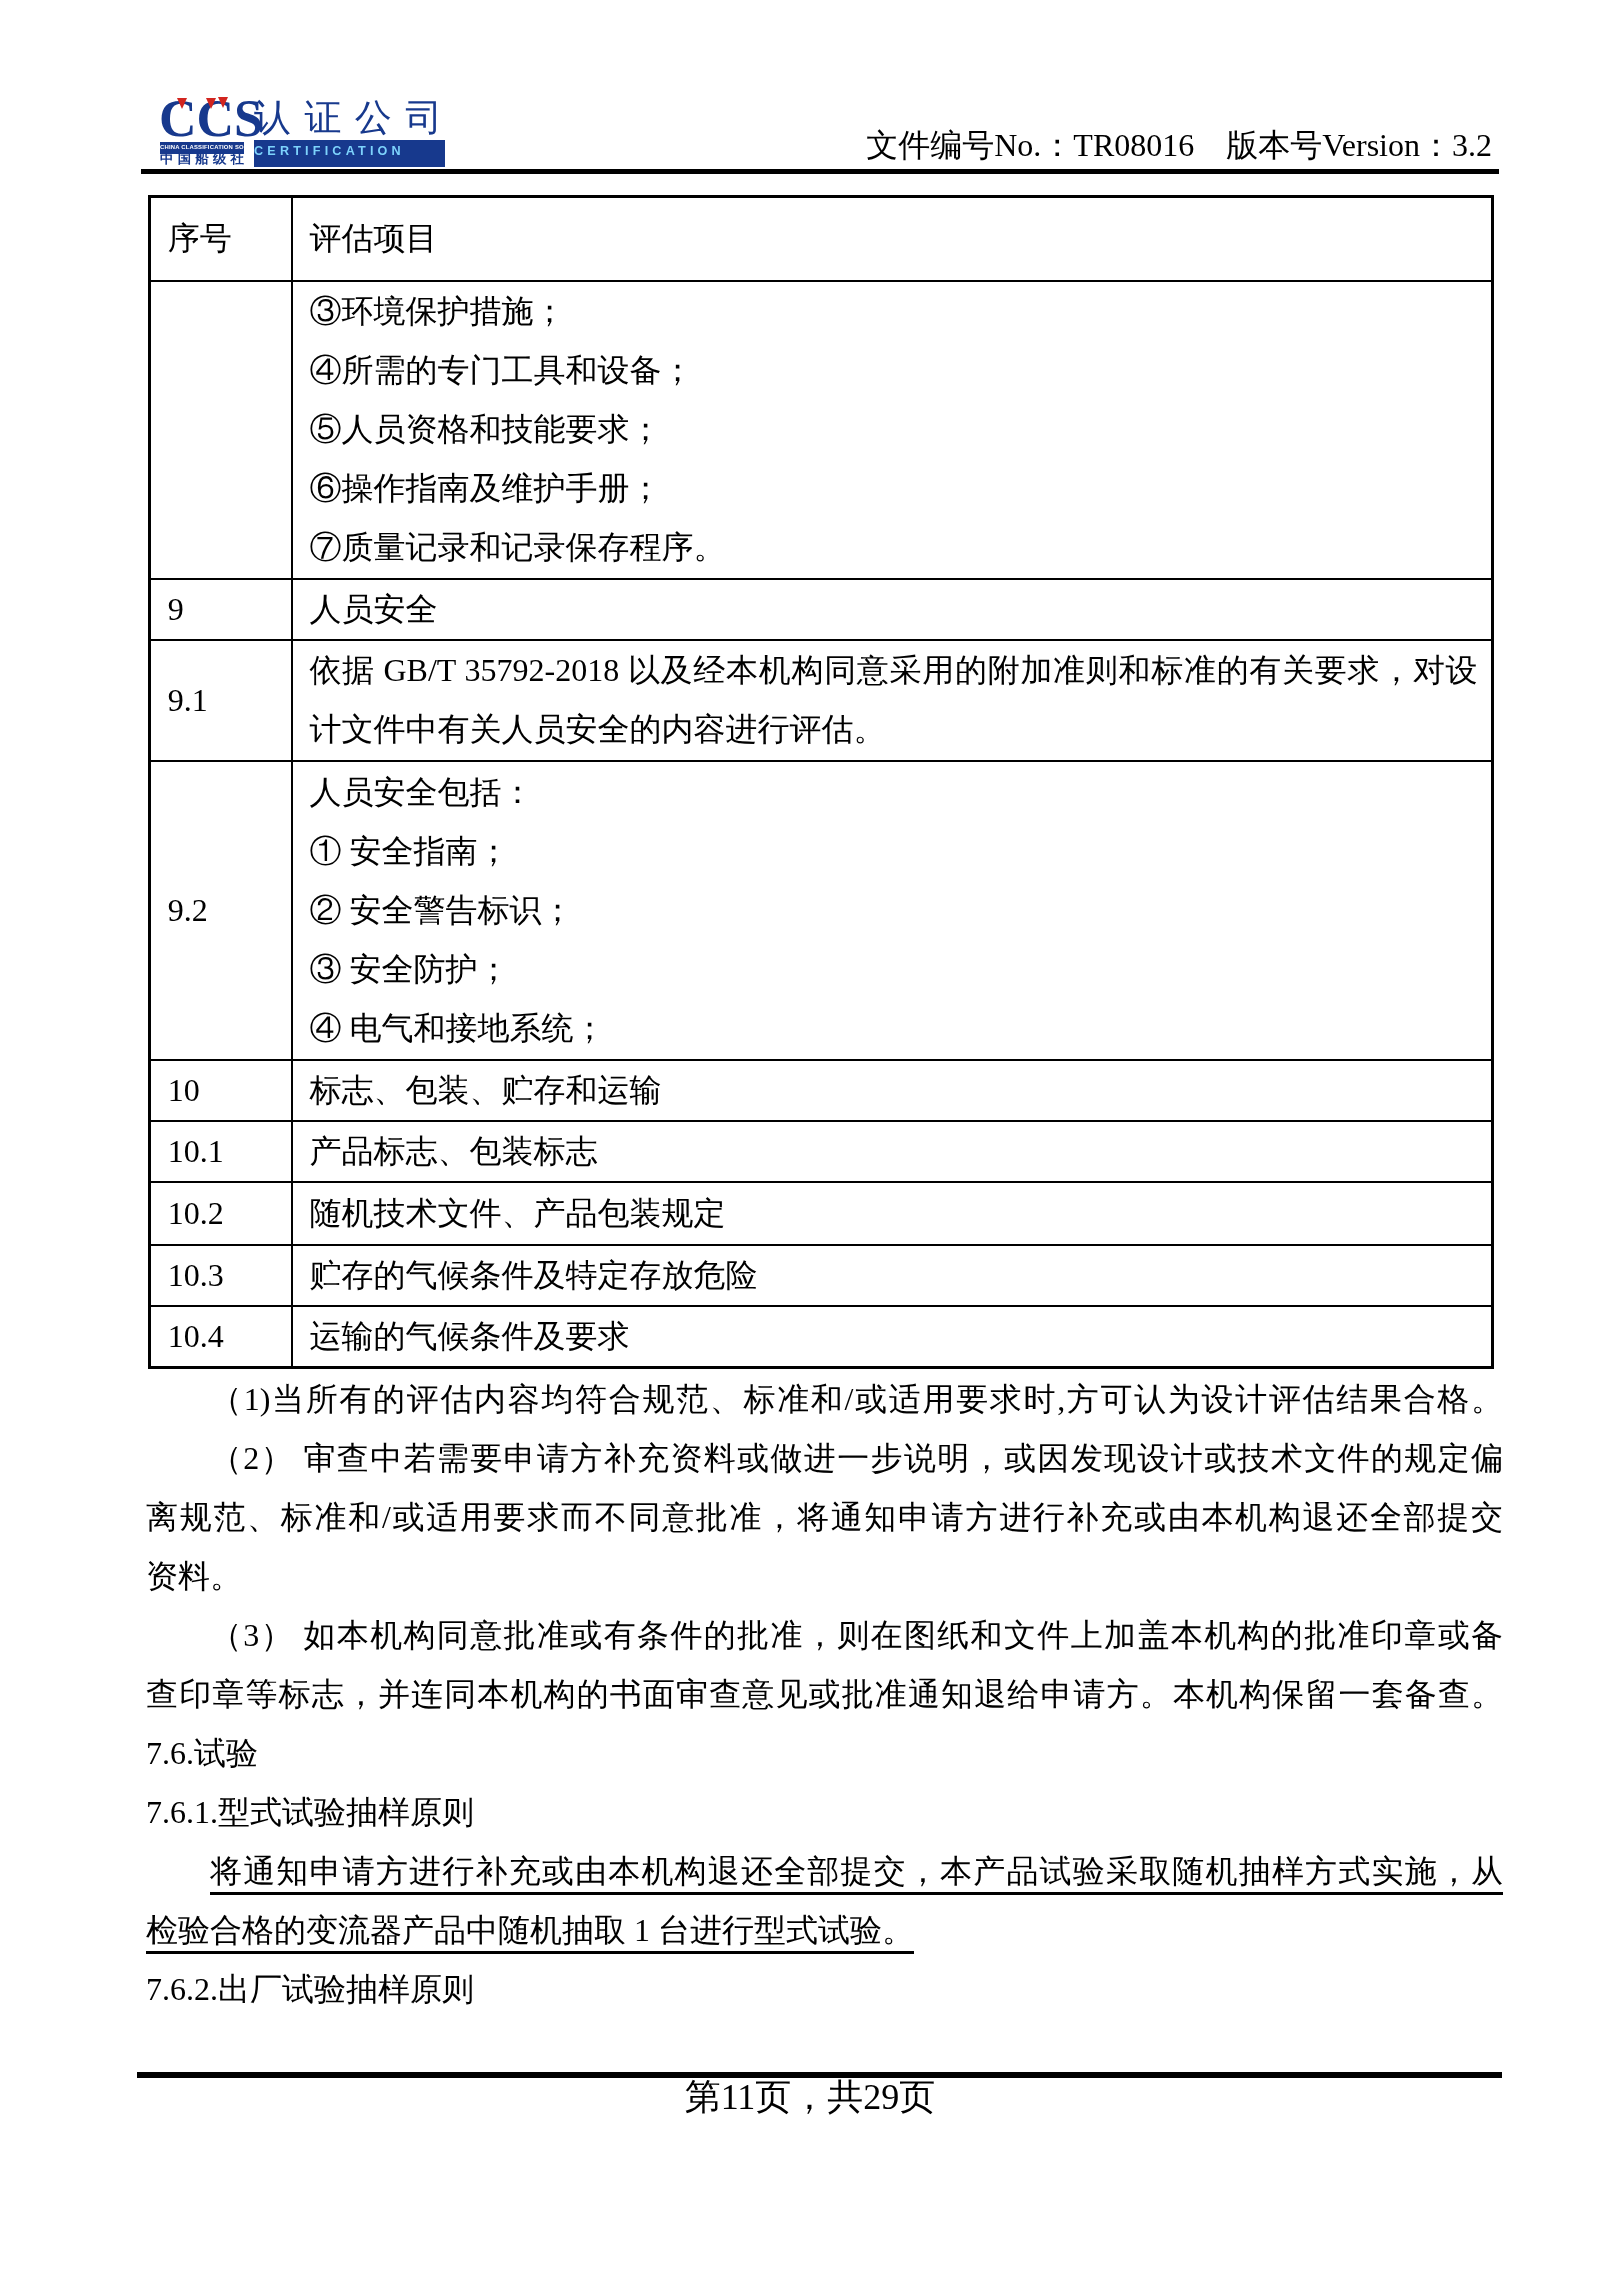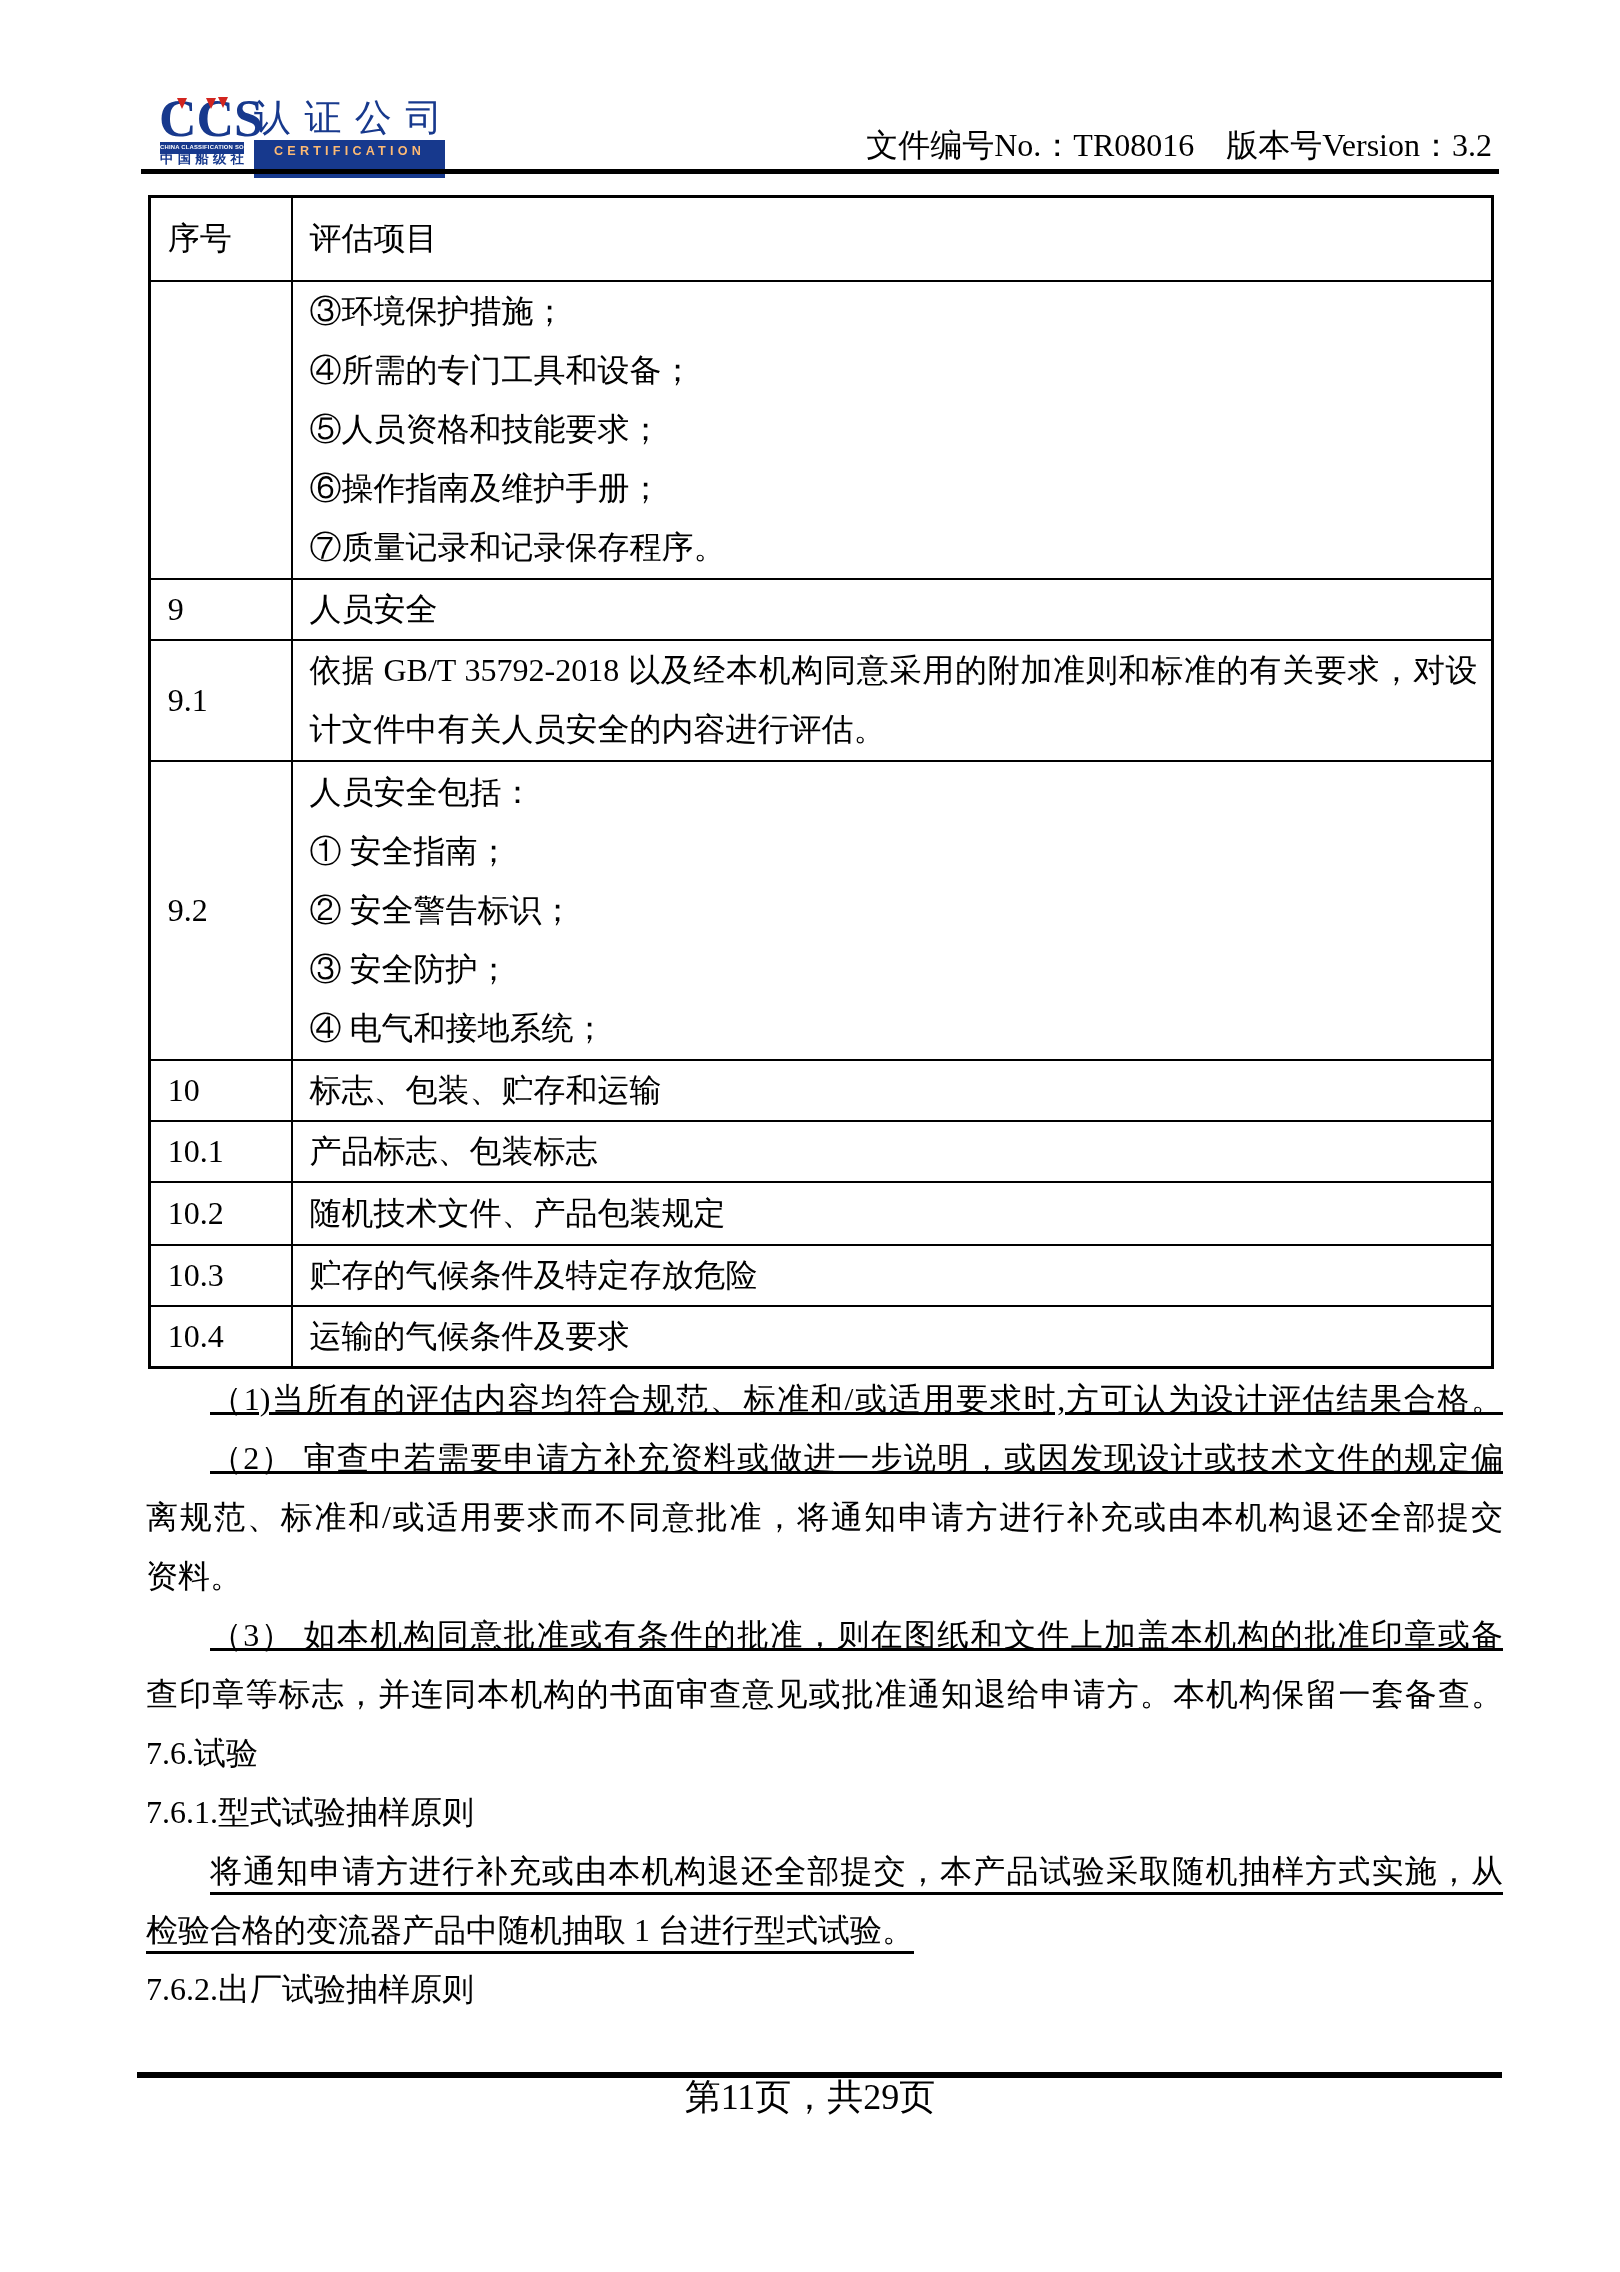--- a/index.html
+++ b/index.html
@@ -32,24 +32,24 @@
     position:absolute;left:160px;top:152px;width:84px;height:13.4px;
     color:var(--brand-blue);font-weight:bold;font-size:13.4px;line-height:13.4px;
     display:flex;justify-content:space-between;white-space:nowrap;
   }
   .logo-company{
     position:absolute;left:254px;top:96px;height:44px;
     color:var(--brand-blue);font-weight:normal;font-size:37px;line-height:44px;
     letter-spacing:13.4px;white-space:nowrap;
   }
   .logo-bar-cert{
-    position:absolute;left:254px;top:140px;width:191px;height:38px;
-    background:var(--brand-blue);color:#fdba74;
+    position:absolute;left:254px;top:140px;width:191px;height:27px;
+    background:var(--brand-blue);color:#7dd3fc;
     font-family:"Liberation Sans","DejaVu Sans",sans-serif;
-    font-size:12.6px;font-weight:bold;line-height:22px;text-align:center;
+    font-size:12.6px;font-weight:bold;line-height:22px;
     letter-spacing:4.2px;white-space:nowrap;
   }
   .doc-info{
     position:absolute;right:128px;top:127px;
     font-size:32px;line-height:37px;white-space:nowrap;
   }
   .header-rule{position:absolute;left:141px;top:169px;width:1358px;height:5px;background:#000;}
   
   table.eval{
     position:absolute;left:148px;top:195px;width:1346px;
@@ -58,21 +58,21 @@
   }
   table.eval,table.eval td{border:2.5px solid #000;}
   table.eval{border-width:3.3px;}
   td.c1{width:123px;padding:0 0 0 16.7px;vertical-align:middle;}
   td.c2{padding:0 13.4px 0 16.7px;vertical-align:middle;}
   .tl{line-height:59px;white-space:nowrap;}
   .fill{text-align:justify;text-align-last:justify;}
   
   .body-text{position:absolute;left:146px;top:1370px;width:1357px;font-size:32px;}
   .bt{height:59px;line-height:59px;white-space:nowrap;}
-  .ind{padding-left:64px;text-decoration:underline;}
+  .ind{padding-left:64px;}
   .ul{text-decoration:underline;text-decoration-thickness:3.3px;text-underline-offset:10px;}
   
   .footer-rule{position:absolute;left:137px;top:2072px;width:1365px;height:5.9px;background:#000;}
   .footer{position:absolute;left:0;top:2080px;width:1620px;text-align:center;
     font-size:36px;line-height:35px;}
   :root,.page{--brand-blue:#17398d;--brand-red:#d2251f;}
 </style>
 </head>
 <body>
 

